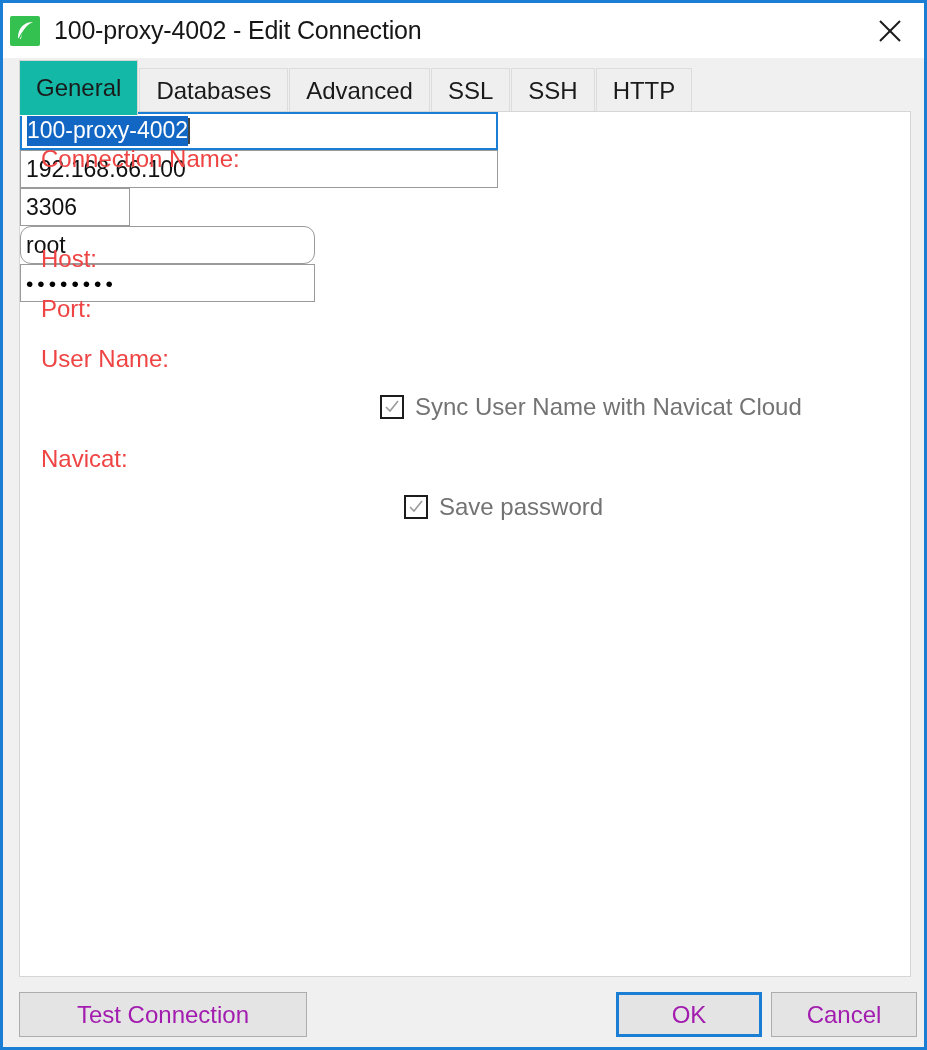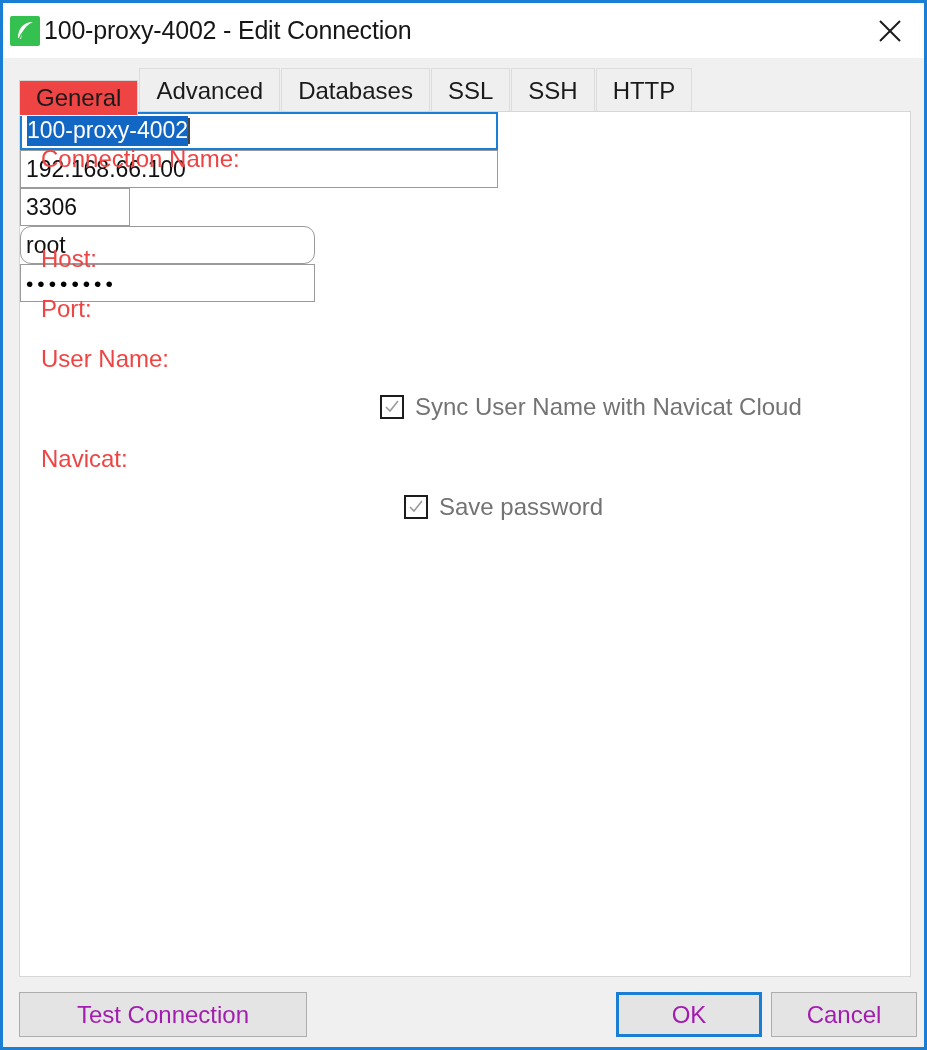--- a/index.html
+++ b/index.html
@@ -36,21 +36,21 @@
     width: 30px;
     height: 30px;
     margin-left: 7px;
     background: #35c14f;
     border-radius: 2px;
     position: relative;
     flex: none;
   }
   .app-icon svg { display: block; }
   .title-text {
-    margin-left: 4px;
+    margin-left: 14px;
     font-size: 25px;
     color: #161616;
     letter-spacing: -0.2px;
     white-space: nowrap;
   }
   .close-btn {
     position: absolute;
     right: 0; top: 0;
     width: 68px;
     height: 55px;
@@ -86,24 +86,24 @@
     margin-right: 1px;
     display: flex;
     align-items: center;
     justify-content: center;
     font-size: 24px;
     color: #1a1a1a;
     padding: 0 16px;
     white-space: nowrap;
   }
   .tab.active {
-    background: #ef4444;
+    background: #14b8a6;
     border: 1px solid #d6d6d6;
     border-bottom: 1px solid #ffffff;
-    height: 36px;
+    height: 56px;
     margin-bottom: -3px;
     z-index: 3;
     position: relative;
   }
 
   
   .content {
     position: absolute;
     left: 16px;
     top: 108px;
@@ -231,24 +231,24 @@
       </svg>
     </div>
   </div>
 
   <div class="tabstrip">
     <div class="tabs">
       <div class="tab active">
         <span>General</span>
       </div>
       <div class="tab">
+        <span>Databases</span>
+      </div>
+      <div class="tab">
         <span>Advanced</span>
-      </div>
-      <div class="tab">
-        <span>Databases</span>
       </div>
       <div class="tab">
         <span>SSL</span>
       </div>
       <div class="tab">
         <span>SSH</span>
       </div>
       <div class="tab">
         <span>HTTP</span>
       </div>

